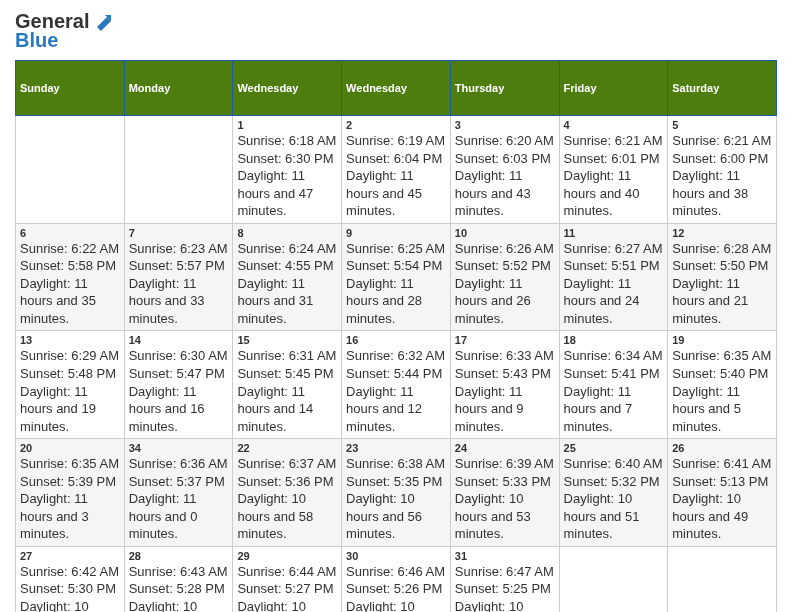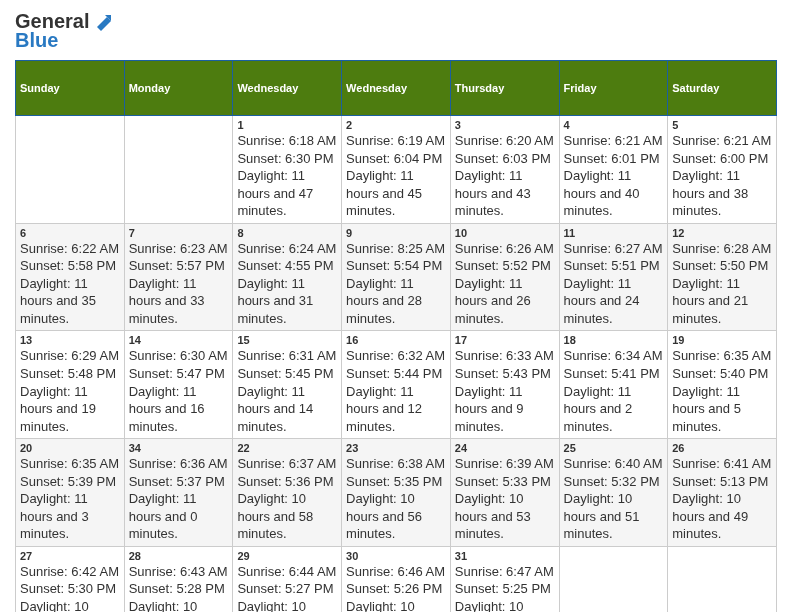--- a/index.html
+++ b/index.html
@@ -188,21 +188,21 @@
           <span class="day-num">8</span>
           <div class="cell-info">
             <span>Sunrise: 6:24 AM</span><br>
             <span>Sunset: 4:55 PM</span><br>
             <span>Daylight: 11 hours and 31 minutes.</span>
           </div>
         </td>
           <td>
           <span class="day-num">9</span>
           <div class="cell-info">
-            <span>Sunrise: 8:25 AM</span><br>
+            <span>Sunrise: 6:25 AM</span><br>
             <span>Sunset: 5:54 PM</span><br>
             <span>Daylight: 11 hours and 28 minutes.</span>
           </div>
         </td>
           <td>
           <span class="day-num">10</span>
           <div class="cell-info">
             <span>Sunrise: 6:26 AM</span><br>
             <span>Sunset: 5:52 PM</span><br>
             <span>Daylight: 11 hours and 26 minutes.</span>
@@ -264,21 +264,21 @@
             <span>Sunrise: 6:33 AM</span><br>
             <span>Sunset: 5:43 PM</span><br>
             <span>Daylight: 11 hours and 9 minutes.</span>
           </div>
         </td>
           <td>
           <span class="day-num">18</span>
           <div class="cell-info">
             <span>Sunrise: 6:34 AM</span><br>
             <span>Sunset: 5:41 PM</span><br>
-            <span>Daylight: 11 hours and 2 minutes.</span>
+            <span>Daylight: 11 hours and 7 minutes.</span>
           </div>
         </td>
           <td>
           <span class="day-num">19</span>
           <div class="cell-info">
             <span>Sunrise: 6:35 AM</span><br>
             <span>Sunset: 5:40 PM</span><br>
             <span>Daylight: 11 hours and 5 minutes.</span>
           </div>
         </td>

